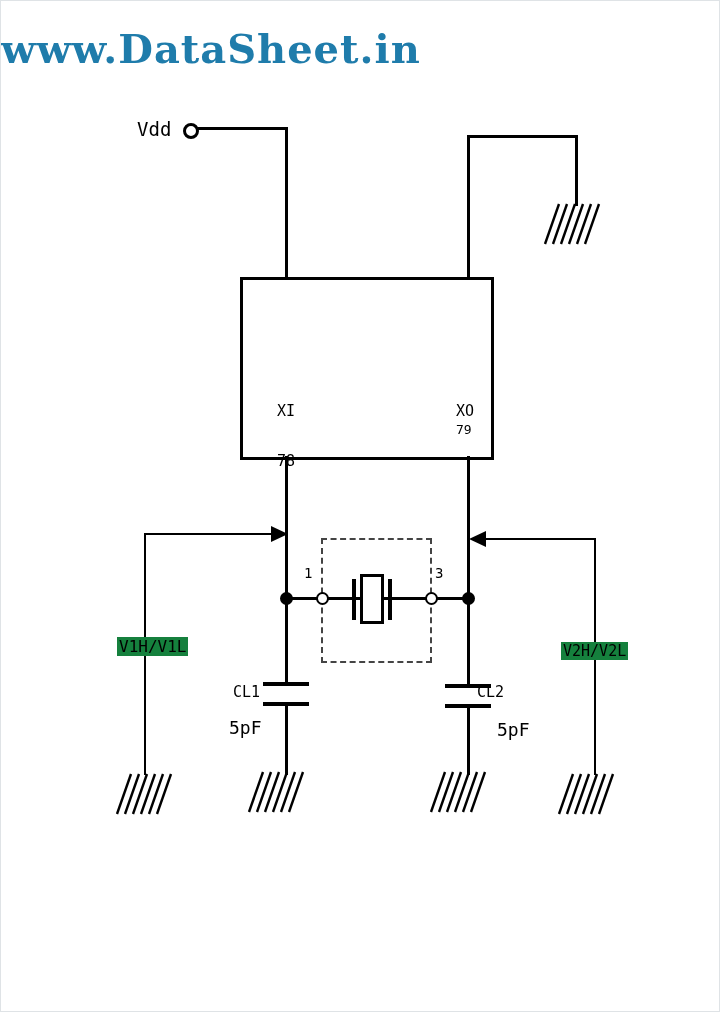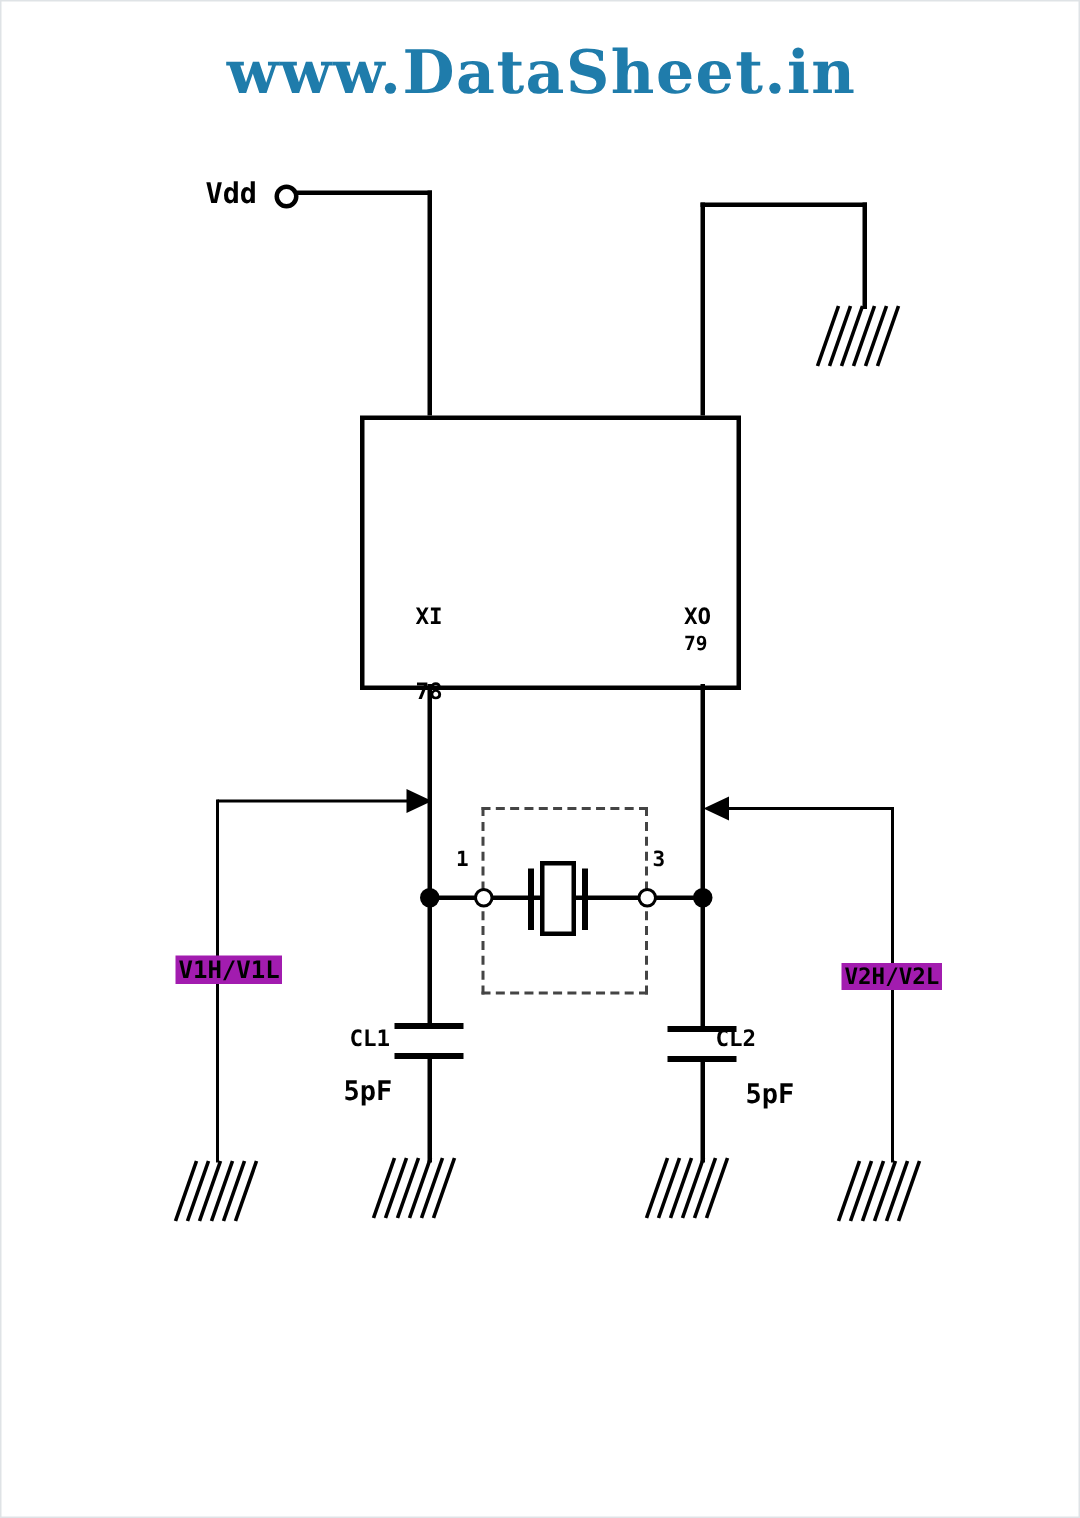--- a/index.html
+++ b/index.html
@@ -9,29 +9,29 @@
     height: 1012px;
     background: #ffffff;
     border: 1px solid #dfe3e6;
     box-sizing: border-box;
     overflow: hidden;
     font-family: "DejaVu Sans Mono", "Liberation Mono", monospace;
   }
   .watermark {
     position: absolute;
     left: 0; top: 24px; width: 720px;
-    text-align: center;
+    text-align: left;
     font-family: "DejaVu Serif", "Liberation Serif", serif;
     font-weight: bold;
     font-size: 40px;
     color: #1f7cab;
     letter-spacing: 1px;
   }
   .wire { position: absolute; background: #000000; }
-  .lbl  { position: absolute; font-weight: bold; color: #000; white-space: nowrap; text-align: center; }
+  .lbl  { position: absolute; font-weight: normal; color: #000; white-space: nowrap; text-align: center; }
   .terminal {
     position: absolute;
     width: 10px; height: 10px;
     border: 3px solid #000;
     border-radius: 50%;
     background: #fff;
   }
   .dot {
     position: absolute;
     width: 13px; height: 13px;
@@ -82,21 +82,21 @@
   }
   .arrow-left {
     position: absolute;
     width: 0; height: 0;
     border-right: 17px solid #000;
     border-top: 8px solid transparent;
     border-bottom: 8px solid transparent;
   }
   .gnd { position: absolute; }
   .gnd line { stroke: #000; stroke-width: 2.4; }
-  .mask { background: #a21caf; padding: 0 2px; }
+  .mask { background: #15803d; padding: 0 2px; }
 </style>
 </head>
 <body>
 
 <div class="canvas">
 
   <div class="watermark">www.DataSheet.in</div>
 
   <div class="lbl" style="left:136px; top:117px; font-size:19px;">Vdd</div>
   <div class="terminal" style="left:182px; top:122px;"></div>

